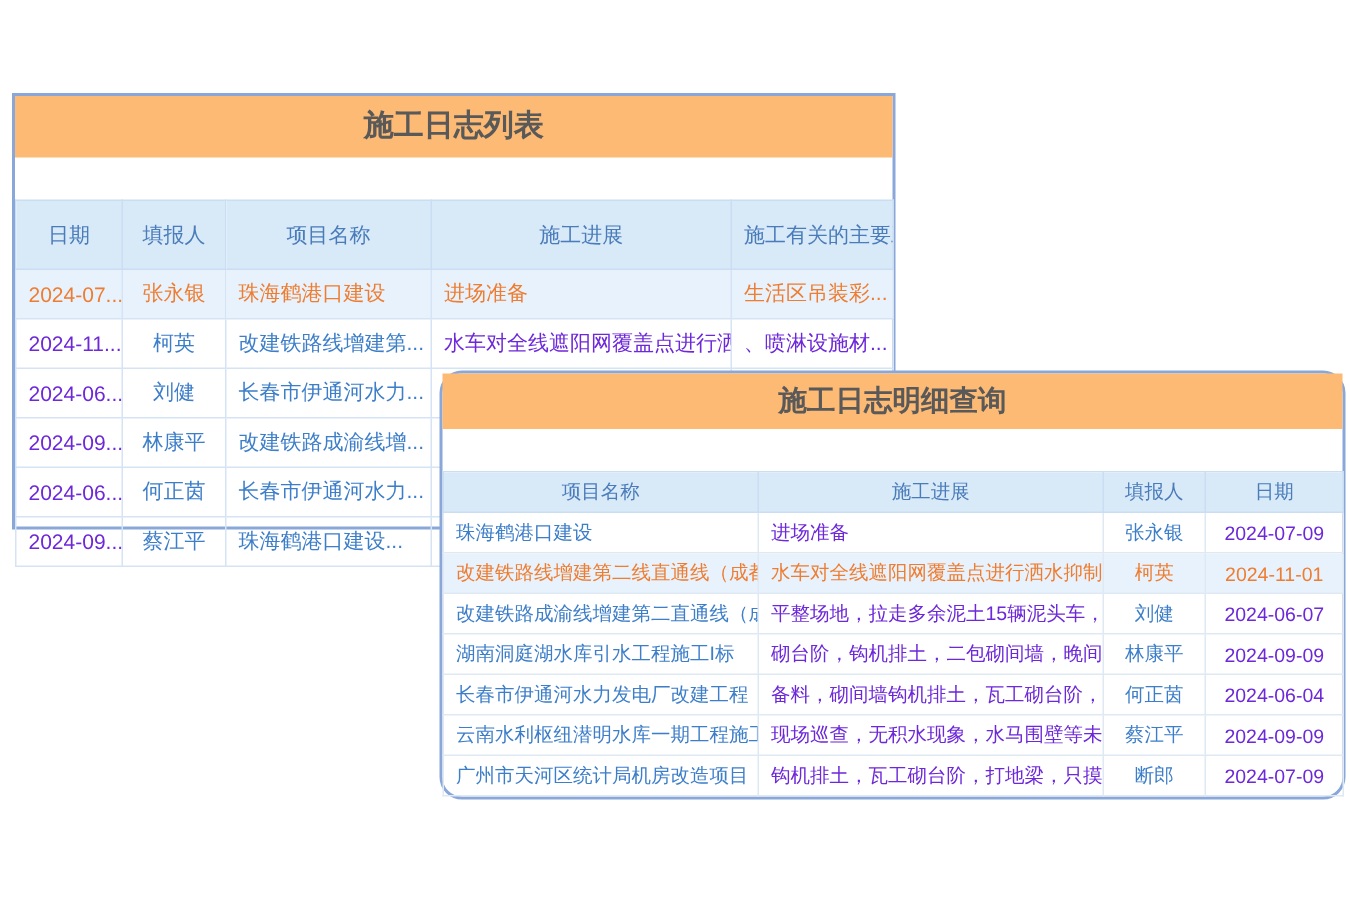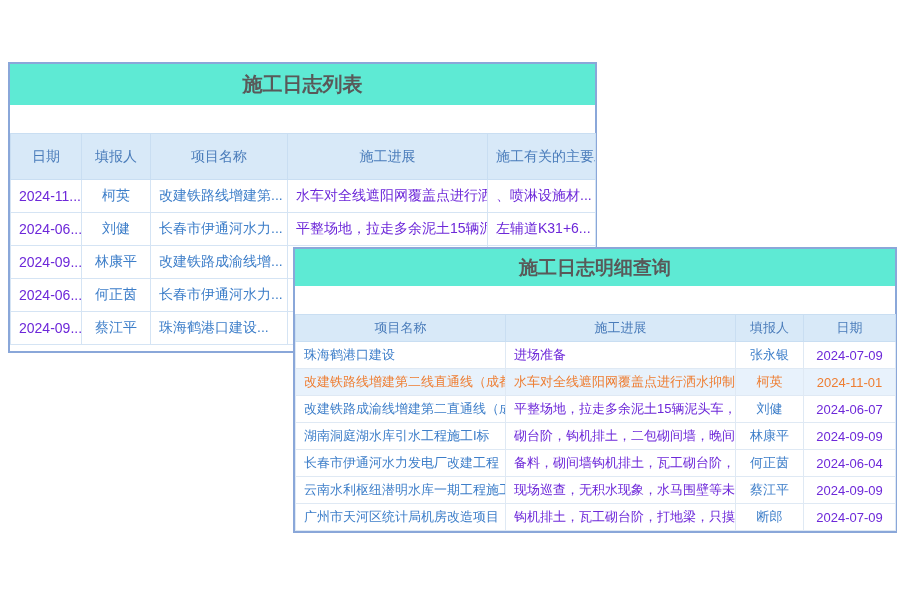--- a/index.html
+++ b/index.html
@@ -7,23 +7,23 @@
     width:900px; height:600px; position:relative;
     background:#ffffff; overflow:hidden;
     font-family:"Liberation Sans", sans-serif;
     color:#333333;
   }
   .card {
     position:absolute; background:#ffffff;
     border:2px solid #8aa7d9; box-sizing:border-box;
   }
   #card1 { left:8px; top:62px; width:589px; height:291px; z-index:1; }
-  #card2 { left:293px; top:247px; width:604px; z-index:2; }
+  #card2 { left:293px; top:247px; width:604px; z-index:2;border-radius:15px; }
   .card-title {
-    text-align:center; font-weight:bold; color:#595959; background:#5eead4;
+    text-align:center; font-weight:bold; color:#595959; background:#fdba74;
   }
   #card1 .card-title { height:41px; line-height:41px; font-size:20px; }
   #card2 .card-title { height:37px; line-height:37px; font-size:19px; }
   table { width:100%; border-collapse:collapse; table-layout:fixed;margin-top:28px; }
   th, td {
     white-space:nowrap; overflow:hidden;
     padding:0 8px; box-sizing:border-box;
     font-weight:normal;
   }
   th { background:#d8e9f8; color:#4a7cba; text-align:center; }
@@ -55,20 +55,27 @@
     <thead>
       <tr>
         <th>日期</th>
         <th>填报人</th>
         <th>项目名称</th>
         <th>施工进展</th>
         <th>施工有关的主要工作</th>
       </tr>
     </thead>
     <tbody>
+      <tr class="hl">
+        <td class="al-c dark">2024-07...</td>
+        <td class="al-c blue">张永银</td>
+        <td class="al-l blue">珠海鹤港口建设</td>
+        <td class="al-l dark">进场准备</td>
+        <td class="al-l dark">生活区吊装彩...</td>
+      </tr>
       <tr>
         <td class="al-c dark">2024-11...</td>
         <td class="al-c blue">柯英</td>
         <td class="al-l blue">改建铁路线增建第...</td>
         <td class="al-l dark">水车对全线遮阳网覆盖点进行洒...</td>
         <td class="al-l dark">、喷淋设施材...</td>
       </tr>
       <tr>
         <td class="al-c dark">2024-06...</td>
         <td class="al-c blue">刘健</td>

